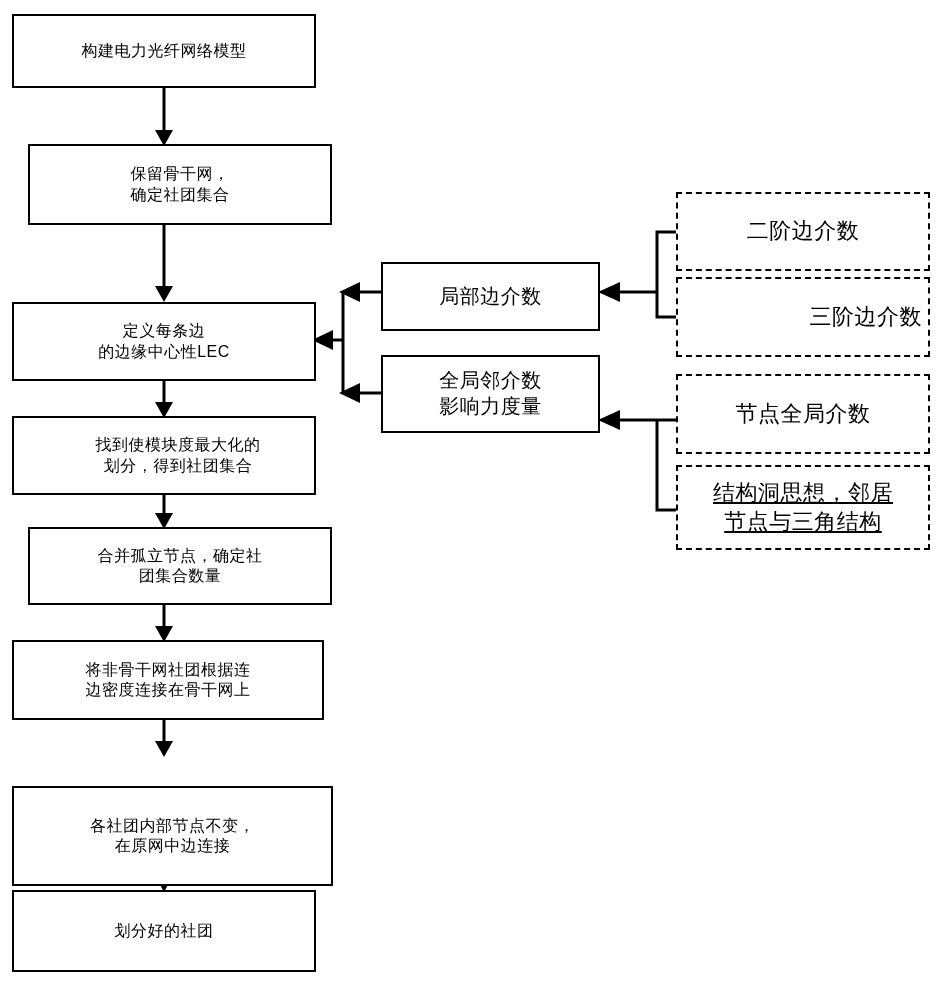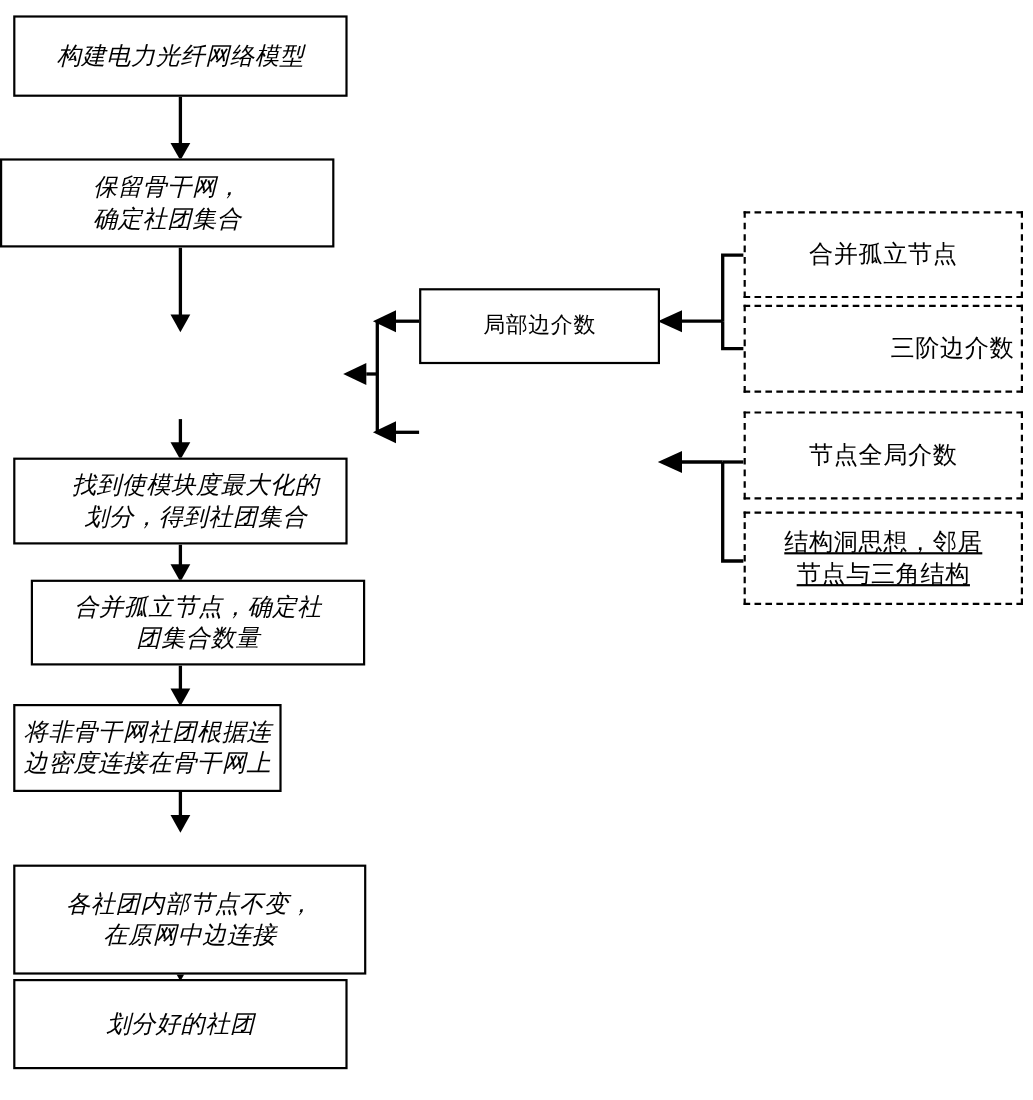--- a/index.html
+++ b/index.html
@@ -37,21 +37,21 @@
   .node.dashed {
     border: 2px dashed #000000;
   }
   .node .txt {
     display: block;
     width: 100%;
     padding: 0 6px;
     box-sizing: border-box;
   }
   
-  .n-main { font-size: 22px; font-style: italic; }
+  .n-main { font-size: 16px; }
   .n-mid  { font-size: 20px; }
   .n-leaf { font-size: 22px; }
 
   svg.wires {
     position: absolute;
     left: 0;
     top: 0;
     width: 939px;
     height: 1000px;
     pointer-events: none;
@@ -130,57 +130,65 @@
       <polyline points="676,510 657,510 657,420"></polyline>
       <line x1="657" y1="420" x2="620" y2="420"></line>
       <polygon points="620,410 620,430 598,420"></polygon>
     </g>
   </svg>
 
   <div class="node solid n-main" style="left:12px; top:14px; width:304px; height:74px;">
     <span class="txt">构建电力光纤网络模型</span>
   </div>
 
-  <div class="node solid n-main" style="left:0; top:144px; width:304px; height:81px;">
+  <div class="node solid n-main" style="left:28px; top:144px; width:304px; height:81px;">
     <span class="txt">保留骨干网，
 确定社团集合</span>
   </div>
 
+  <div class="node solid n-main" style="left:12px; top:302px; width:304px; height:79px;">
+    <span class="txt">定义每条边
+的边缘中心性LEC</span>
+  </div>
 
   <div class="node solid n-main" style="left:12px; top:416px; width:304px; height:79px;padding-left:28px;">
     <span class="txt">找到使模块度最大化的
 划分，得到社团集合</span>
   </div>
 
   <div class="node solid n-main" style="left:28px; top:527px; width:304px; height:78px;">
     <span class="txt">合并孤立节点，确定社
 团集合数量</span>
   </div>
 
-  <div class="node solid n-main" style="left:12px; top:640px; width:244px; height:80px;">
+  <div class="node solid n-main" style="left:12px; top:640px; width:312px; height:80px;">
     <span class="txt">将非骨干网社团根据连
 边密度连接在骨干网上</span>
   </div>
 
   <div class="node solid n-main" style="left:12px; top:786px; width:321px; height:100px;">
     <span class="txt">各社团内部节点不变，
 在原网中边连接</span>
   </div>
 
   <div class="node solid n-main" style="left:12px; top:890px; width:304px; height:82px;">
     <span class="txt">划分好的社团</span>
   </div>
 
   <div class="node solid n-mid" style="left:381px; top:262px; width:219px; height:69px;">
     <span class="txt">局部边介数</span>
   </div>
 
+  <div class="node solid n-mid" style="left:381px; top:355px; width:219px; height:78px;">
+    <span class="txt">全局邻介数
+影响力度量</span>
+  </div>
 
   <div class="node dashed n-leaf" style="left:676px; top:192px; width:254px; height:79px;">
-    <span class="txt">合并孤立节点</span>
+    <span class="txt">二阶边介数</span>
   </div>
 
   <div class="node dashed n-leaf" style="left:676px; top:277px; width:254px; height:80px;text-align:right;">
     <span class="txt">三阶边介数</span>
   </div>
 
   <div class="node dashed n-leaf" style="left:676px; top:374px; width:254px; height:80px;">
     <span class="txt">节点全局介数</span>
   </div>
 

